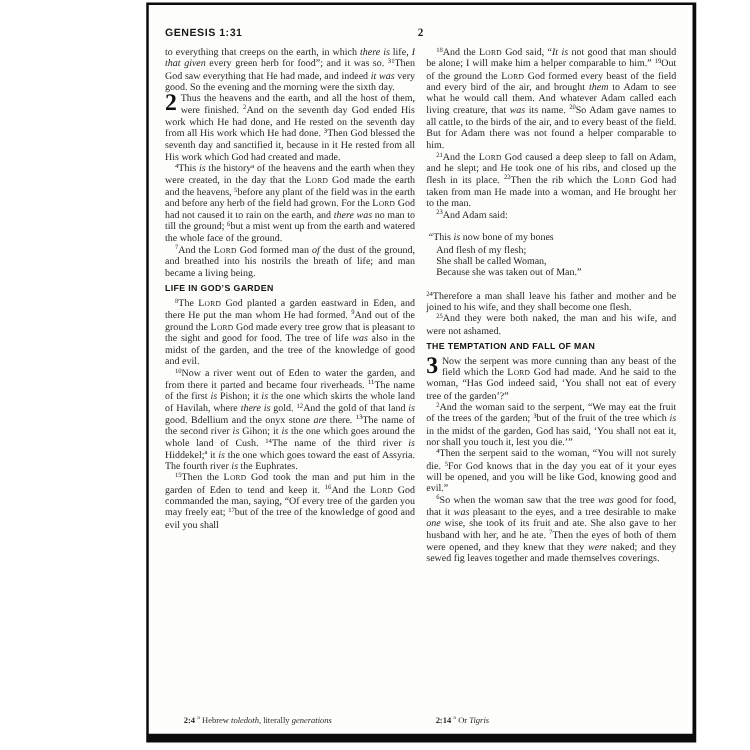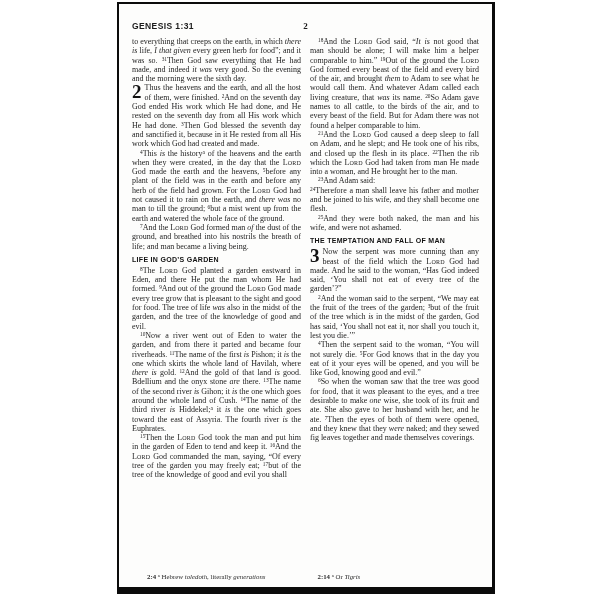--- a/index.html
+++ b/index.html
@@ -4,21 +4,21 @@
 <style>
   html,body { margin:0; padding:0; }
   body {
     width:600px; height:600px;
     background:#ffffff;
     font-family:"Liberation Serif", serif;
   }
   .canvas { position:relative; width:600px; height:600px; background:#ffffff; overflow:hidden; }
 
   .page {
-    position:absolute; left:117px; top:2px; width:378px; height:592px;
+    position:absolute; left:117px; top:2px; width:440px; height:592px;
     box-sizing:border-box; background:#fdfdfc;
     border:2px solid #0b0b0b; border-right-width:3px; border-bottom-width:7px;padding-left:15px;
   }
 
   .running-header {
     position:absolute; top:17px; left:13px; right:13px; height:11px;
     color:#1b1b1b;
   }
   .rh {
     position:absolute; left:0; top:0;
@@ -88,20 +88,26 @@
           <p class="p"><sup>7</sup>And the <span class="sc">Lord</span> God formed man <em>of</em> the dust of the ground, and breathed into his nostrils the breath of life; and man became a living being.</p>
           <div class="sect">LIFE IN GOD’S GARDEN</div>
           <p class="p"><sup>8</sup>The <span class="sc">Lord</span> God planted a garden eastward in Eden, and there He put the man whom He had formed. <sup>9</sup>And out of the ground the <span class="sc">Lord</span> God made every tree grow that is pleasant to the sight and good for food. The tree of life <em>was</em> also in the midst of the garden, and the tree of the knowledge of good and evil.</p>
           <p class="p"><sup>10</sup>Now a river went out of Eden to water the garden, and from there it parted and became four riverheads. <sup>11</sup>The name of the first <em>is</em> Pishon; it <em>is</em> the one which skirts the whole land of Havilah, where <em>there is</em> gold. <sup>12</sup>And the gold of that land <em>is</em> good. Bdellium and the onyx stone <em>are</em> there. <sup>13</sup>The name of the second river <em>is</em> Gihon; it <em>is</em> the one which goes around the whole land of Cush. <sup>14</sup>The name of the third river <em>is</em> Hiddekel;<sup>a</sup> it <em>is</em> the one which goes toward the east of Assyria. The fourth river <em>is</em> the Euphrates.</p>
           <p class="p"><sup>15</sup>Then the <span class="sc">Lord</span> God took the man and put him in the garden of Eden to tend and keep it. <sup>16</sup>And the <span class="sc">Lord</span> God commanded the man, saying, “Of every tree of the garden you may freely eat; <sup>17</sup>but of the tree of the knowledge of good and evil you shall</p>
         </div>
       <div class="col">
           <p class="p"><sup>18</sup>And the <span class="sc">Lord</span> God said, “<em>It is</em> not good that man should be alone; I will make him a helper comparable to him.” <sup>19</sup>Out of the ground the <span class="sc">Lord</span> God formed every beast of the field and every bird of the air, and brought <em>them</em> to Adam to see what he would call them. And whatever Adam called each living creature, that <em>was</em> its name. <sup>20</sup>So Adam gave names to all cattle, to the birds of the air, and to every beast of the field. But for Adam there was not found a helper comparable to him.</p>
           <p class="p"><sup>21</sup>And the <span class="sc">Lord</span> God caused a deep sleep to fall on Adam, and he slept; and He took one of his ribs, and closed up the flesh in its place. <sup>22</sup>Then the rib which the <span class="sc">Lord</span> God had taken from man He made into a woman, and He brought her to the man.</p>
           <p class="p"><sup>23</sup>And Adam said:</p>
+          <div class="poem">
+            <div class="poem-line first">“This <em>is</em> now bone of my bones</div>
+            <div class="poem-line">And flesh of my flesh;</div>
+            <div class="poem-line">She shall be called Woman,</div>
+            <div class="poem-line">Because she was taken out of Man.”</div>
+          </div>
           <p class="p flush"><sup>24</sup>Therefore a man shall leave his father and mother and be joined to his wife, and they shall become one flesh.</p>
           <p class="p"><sup>25</sup>And they were both naked, the man and his wife, and were not ashamed.</p>
           <div class="sect">THE TEMPTATION AND FALL OF MAN</div>
           <p class="p flush"><span class="chapnum">3</span><span>Now the serpent was more cunning than any beast of the field which the <span class="sc">Lord</span> God had made. And he said to the woman, “Has God indeed said, ‘You shall not eat of every tree of the garden’?”</span></p>
           <p class="p"><sup>2</sup>And the woman said to the serpent, “We may eat the fruit of the trees of the garden; <sup>3</sup>but of the fruit of the tree which <em>is</em> in the midst of the garden, God has said, ‘You shall not eat it, nor shall you touch it, lest you die.’”</p>
           <p class="p"><sup>4</sup>Then the serpent said to the woman, “You will not surely die. <sup>5</sup>For God knows that in the day you eat of it your eyes will be opened, and you will be like God, knowing good and evil.”</p>
           <p class="p"><sup>6</sup>So when the woman saw that the tree <em>was</em> good for food, that it <em>was</em> pleasant to the eyes, and a tree desirable to make <em>one</em> wise, she took of its fruit and ate. She also gave to her husband with her, and he ate. <sup>7</sup>Then the eyes of both of them were opened, and they knew that they <em>were</em> naked; and they sewed fig leaves together and made themselves coverings.</p>
         </div>
     </div>
 

